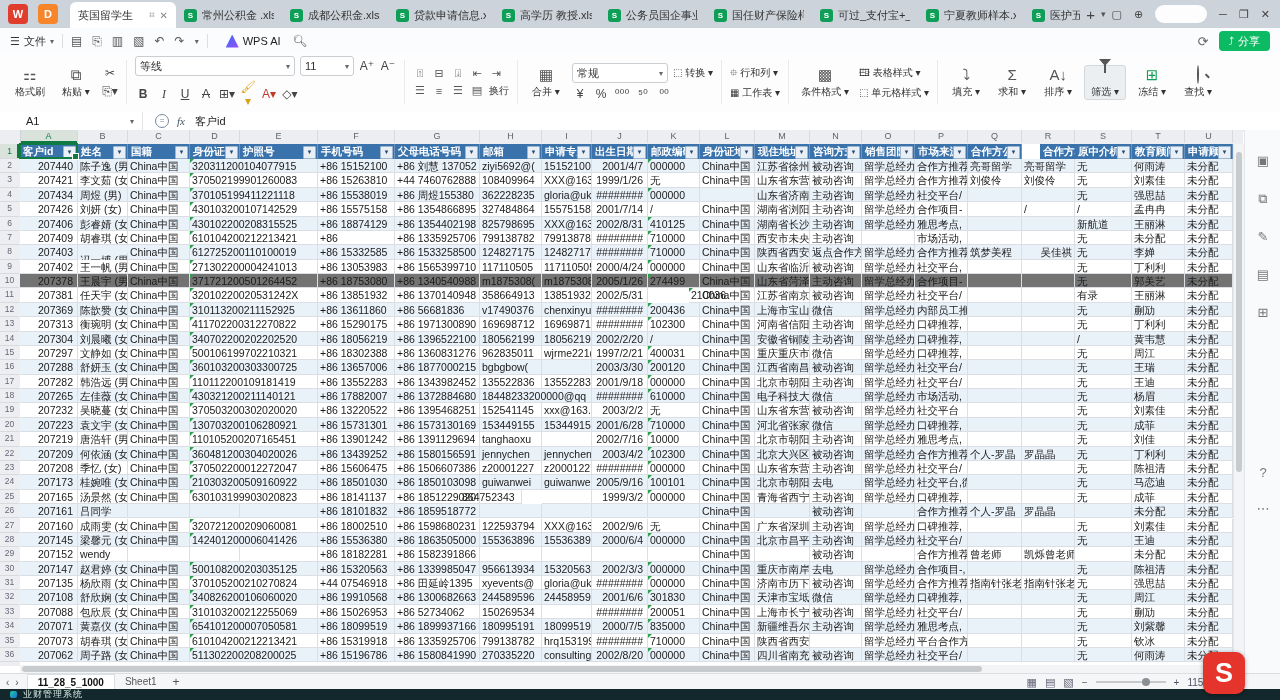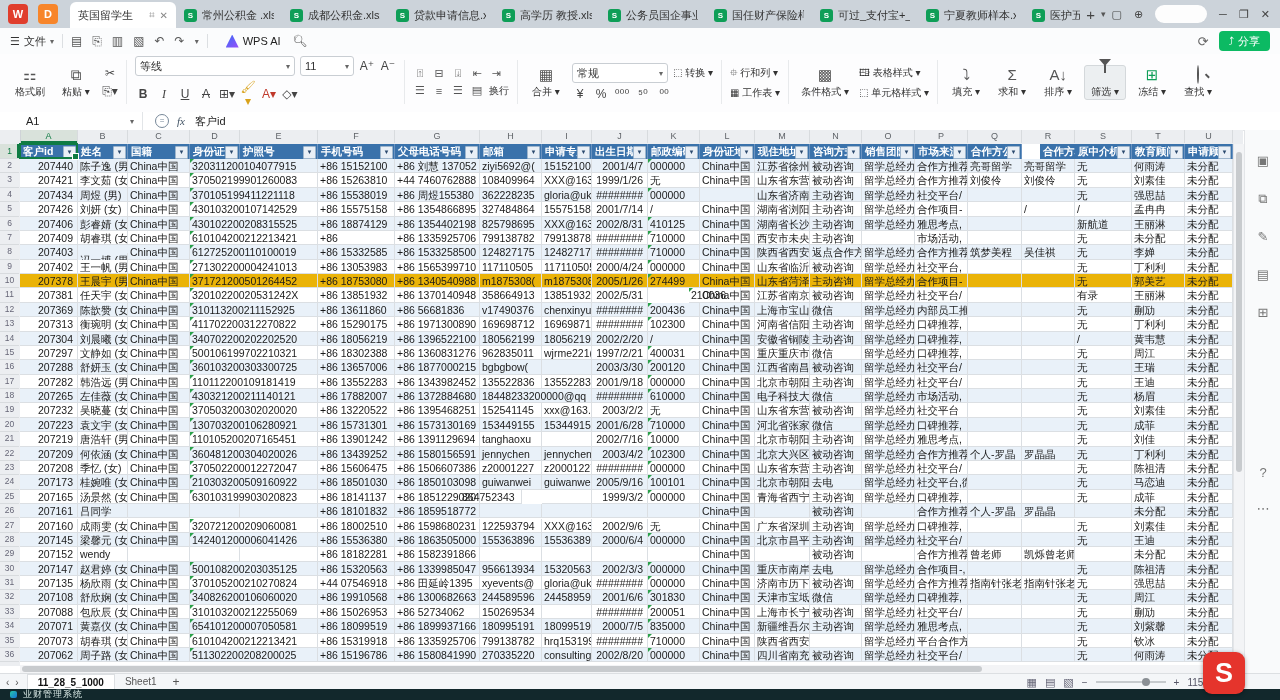--- a/index.html
+++ b/index.html
@@ -587,21 +587,21 @@
         <div class="dcell" style="left: 460px; width: 62px; line-height: 14.38px;">124827175</div>
         <div class="dcell" style="left: 522px; width: 50px; line-height: 14.38px;">124827175</div>
         <div class="dcell rt" style="left: 572px; width: 56px; line-height: 14.38px;">########</div>
         <div class="dcell" style="left: 628px; width: 52px; line-height: 14.38px;">710000<div class="gmark"></div></div>
         <div class="dcell" style="left: 680px; width: 55px; line-height: 14.38px;">China中国</div>
         <div class="dcell" style="left: 735px; width: 55px; line-height: 14.38px;">陕西省西安</div>
         <div class="dcell" style="left: 790px; width: 52px; line-height: 14.38px;">返点合作方</div>
         <div class="dcell" style="left: 842px; width: 53px; line-height: 14.38px;">留学总经办</div>
         <div class="dcell" style="left: 895px; width: 53px; line-height: 14.38px;">合作方推荐</div>
         <div class="dcell" style="left: 948px; width: 54px; line-height: 14.38px;">筑梦美程</div>
-        <div class="dcell" style="left: 1002px; width: 53px; line-height: 14.38px;">吴佳祺</div>
+        <div class="dcell" style="left: 1002px; width: 53px; line-height: 14.38px; text-align: right;">吴佳祺</div>
         <div class="dcell" style="left: 1055px; width: 57px; line-height: 14.38px;">无</div>
         <div class="dcell" style="left: 1112px; width: 53px; line-height: 14.38px;">李婵</div>
         <div class="dcell" style="left: 1165px; width: 48px; line-height: 14.38px;">未分配</div>
       </div>
       <div class="drow" style="top: 115.66px; height: 14.38px; background: rgb(255, 255, 255);">
         <div class="dcell rt" style="left: 0px; width: 58px; line-height: 14.38px;">207402</div>
         <div class="dcell" style="left: 58px; width: 50px; line-height: 14.38px;">王一帆 (男</div>
         <div class="dcell" style="left: 108px; width: 62px; line-height: 14.38px;">China中国</div>
         <div class="dcell ovf" style="left: 170px; width: 50px; line-height: 14.38px;">271302200004241013<div class="gmark"></div></div>
         <div class="dcell" style="left: 220px; width: 78px; line-height: 14.38px;"></div>
@@ -615,21 +615,21 @@
         <div class="dcell" style="left: 735px; width: 55px; line-height: 14.38px;">山东省临沂</div>
         <div class="dcell" style="left: 790px; width: 52px; line-height: 14.38px;">被动咨询</div>
         <div class="dcell" style="left: 842px; width: 53px; line-height: 14.38px;">留学总经办</div>
         <div class="dcell" style="left: 895px; width: 53px; line-height: 14.38px;">社交平台,</div>
         <div class="dcell" style="left: 948px; width: 54px; line-height: 14.38px;"></div>
         <div class="dcell" style="left: 1002px; width: 53px; line-height: 14.38px;"></div>
         <div class="dcell" style="left: 1055px; width: 57px; line-height: 14.38px;">无</div>
         <div class="dcell" style="left: 1112px; width: 53px; line-height: 14.38px;">丁利利</div>
         <div class="dcell" style="left: 1165px; width: 48px; line-height: 14.38px;">未分配</div>
       </div>
-      <div class="drow" style="top: 130.04px; height: 14px; background: #eab308;">
+      <div class="drow" style="top: 130.04px; height: 14px; background: #737373;">
         <div class="dcell rt" style="left: 0px; width: 58px; line-height: 14.38px;">207378</div>
         <div class="dcell" style="left: 58px; width: 50px; line-height: 14.38px;">王晨宇 (男</div>
         <div class="dcell" style="left: 108px; width: 62px; line-height: 14.38px;">China中国</div>
         <div class="dcell ovf" style="left: 170px; width: 50px; line-height: 14.38px;">371721200501264452<div class="gmark"></div></div>
         <div class="dcell" style="left: 220px; width: 78px; line-height: 14.38px;"></div>
         <div class="dcell" style="left: 298px; width: 77px; line-height: 14.38px;">+86 18753080</div>
         <div class="dcell" style="left: 375px; width: 85px; line-height: 14.38px;">+86 1340540988</div>
         <div class="dcell" style="left: 460px; width: 62px; line-height: 14.38px;">m1875308(</div>
         <div class="dcell" style="left: 522px; width: 50px; line-height: 14.38px;">m1875308(</div>
         <div class="dcell rt" style="left: 572px; width: 56px; line-height: 14.38px;">2005/1/26</div>

